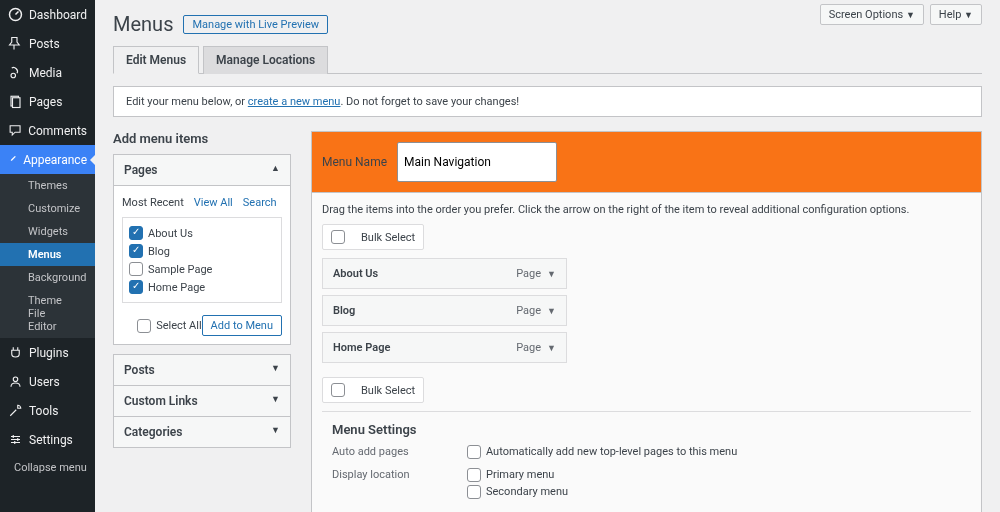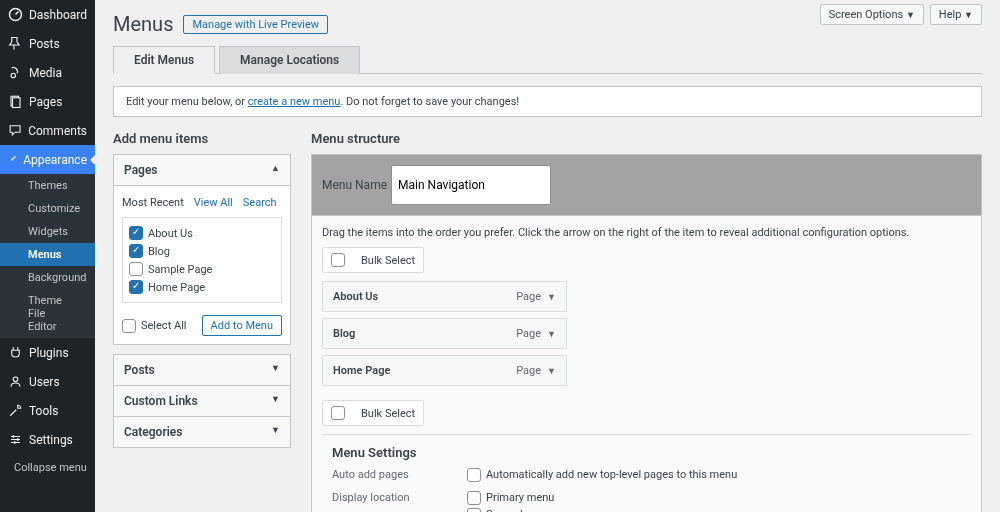--- a/index.html
+++ b/index.html
@@ -14,45 +14,45 @@
 .sb-sub{background:#2c3338}
 .sb-sub div{padding:5px 28px;font-size:11px;color:#c3c4c7;cursor:pointer}
 .sb-sub div.curr{color:#fff;font-weight:600;background:#2271b1}
 .collapse{padding:7px 8px;display:flex;align-items:center;gap:6px;color:#c3c4c7;font-size:11px}
 .main{flex:1;overflow-y:auto;padding:8px 18px 18px;position:relative}
 .topright{position:absolute;right:18px;top:4px;display:flex;gap:6px}
 .topbtn{background:#f6f7f7;border:1px solid #c3c4c7;padding:3px 8px;font-size:11px;border-radius:2px;color:#3c434a;cursor:pointer}
 h1{font-size:20px;font-weight:400;margin:4px 0 10px;display:inline-flex;align-items:center;gap:10px}
 .live-preview{border:1px solid #2271b1;color:#2271b1;padding:2px 8px;font-size:11px;border-radius:2px}
 .nav-tabs{border-bottom:1px solid #c3c4c7;display:flex;margin-bottom:12px}
-.nav-tab{background:#dcdcde;border:1px solid #c3c4c7;border-bottom:none;padding:6px 20px;font-size:12px;margin-right:4px;margin-bottom:-1px;cursor:pointer;font-weight:600}
+.nav-tab{background:#dcdcde;border:1px solid #c3c4c7;border-bottom:none;padding:6px 12px;font-size:12px;margin-right:4px;margin-bottom:-1px;cursor:pointer;font-weight:600}
 .nav-tab.active{background:#f0f0f1;border-bottom:1px solid #f0f0f1}
 .notice{background:#fff;border:1px solid #c3c4c7;padding:8px 12px;font-size:11px;margin-bottom:14px}
 .notice a{color:#2271b1;text-decoration:underline}
 .cols{display:flex;gap:20px}
 .col-left{width:178px}
 .col-right{flex:1}
 h2{font-size:13px;font-weight:600;margin-bottom:8px}
 .accordion{border:1px solid #c3c4c7;background:#f6f7f7;margin-bottom:10px}
 .acc-head{padding:8px 10px;font-size:12px;font-weight:600;display:flex;justify-content:space-between;cursor:pointer;border-bottom:1px solid #c3c4c7}
 .acc-body{background:#fff;padding:8px}
 .subtabs{font-size:11px;padding:2px 0 8px;display:flex;gap:10px}
 .subtabs span{color:#2271b1;cursor:pointer}
 .subtabs span.act{color:#3c434a}
 .checklist{border:1px solid #dcdcde;padding:6px;font-size:11px;margin-bottom:8px}
 .checklist label{display:flex;align-items:center;gap:5px;padding:2px 0}
 .checklist .indent{margin-left:14px}
 input[type=checkbox]{width:14px;height:14px;border:1px solid #8c8f94;border-radius:3px;appearance:none;position:relative;background:#fff}
 input[type=checkbox]:checked{background:#2271b1;border-color:#2271b1}
 input[type=checkbox]:checked::after{content:"✓";color:#fff;position:absolute;font-size:10px;top:-1px;left:2px}
-.acc-foot{display:flex;justify-content:space-between;align-items:center;padding-top:4px}
+.acc-foot{display:flex;justify-content:flex-end;align-items:center;padding-top:4px}
 .btn-outline{border:1px solid #2271b1;color:#2271b1;background:#fff;padding:3px 8px;font-size:11px;border-radius:2px;cursor:pointer}
 .acc-closed{padding:8px 10px;font-size:12px;font-weight:600;display:flex;justify-content:space-between;border:1px solid #c3c4c7;background:#f6f7f7;cursor:pointer;margin-top:-1px}
 .menu-frame{border:1px solid #c3c4c7}
-.mf-head{background:#a3a3a3;padding:10px;border-bottom:1px solid #c3c4c7;display:flex;align-items:center;gap:4px;font-size:12px}
+.mf-head{background:#f97316;padding:10px;border-bottom:1px solid #c3c4c7;display:flex;align-items:center;gap:10px;font-size:12px}
 .mf-head input[type=text]{border:1px solid #8c8f94;padding:12px 6px;font-size:12px;width:160px;border-radius:2px}
 .mf-body{padding:10px;background:#fafafa;font-size:11px}
 .bulk{background:#fff;border:1px solid #dcdcde;padding:5px 8px;display:inline-flex;align-items:center;gap:16px;border-radius:2px;margin:8px 0}
 .menu-item{background:#f6f7f7;border:1px solid #dcdcde;padding:8px 10px;display:flex;justify-content:space-between;align-items:center;width:245px;margin-bottom:6px;font-size:11px}
 .menu-item .lbl{font-weight:600}
 .menu-item .type{color:#646970;display:flex;align-items:center;gap:6px}
 .settings{padding:10px;border-top:1px solid #dcdcde}
 .settings h3{font-size:13px;font-weight:600;margin-bottom:8px}
 .setrow{display:flex;font-size:11px;margin-bottom:6px}
 .setrow .k{width:135px;color:#646970}
@@ -232,21 +232,20 @@
             <span>Custom Links</span>
             <span class="tri">▼</span>
           </div>
         <div class="acc-closed">
             <span>Categories</span>
             <span class="tri">▼</span>
           </div>
       </div>
 
       <div class="col-right">
-        <h2>Menu structure</h2>
         <div class="menu-frame">
           <div class="mf-head">
             <span>Menu Name</span>
             <input type="text" value="Main Navigation" style="">
           </div>
           <div class="mf-body">
             <div>Drag the items into the order you prefer. Click the arrow on the right of the item to reveal additional configuration options.</div>
             <div class="bulk">
                 <input type="checkbox" style="">
                 <span>Bulk Select</span>

